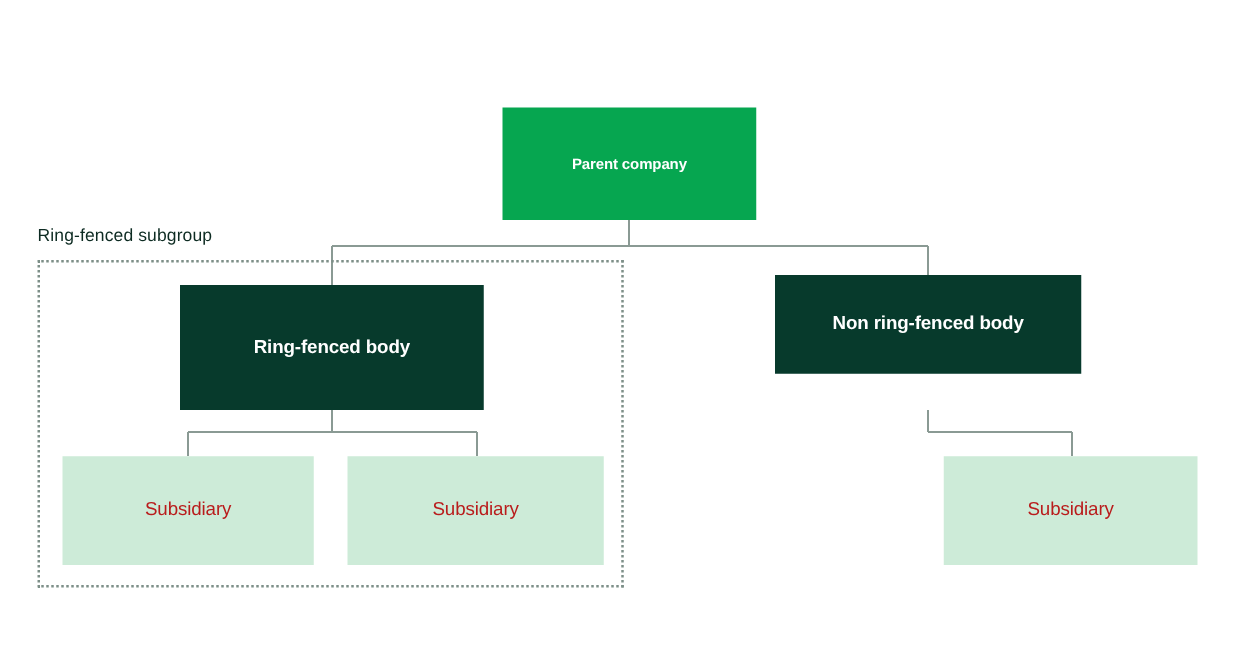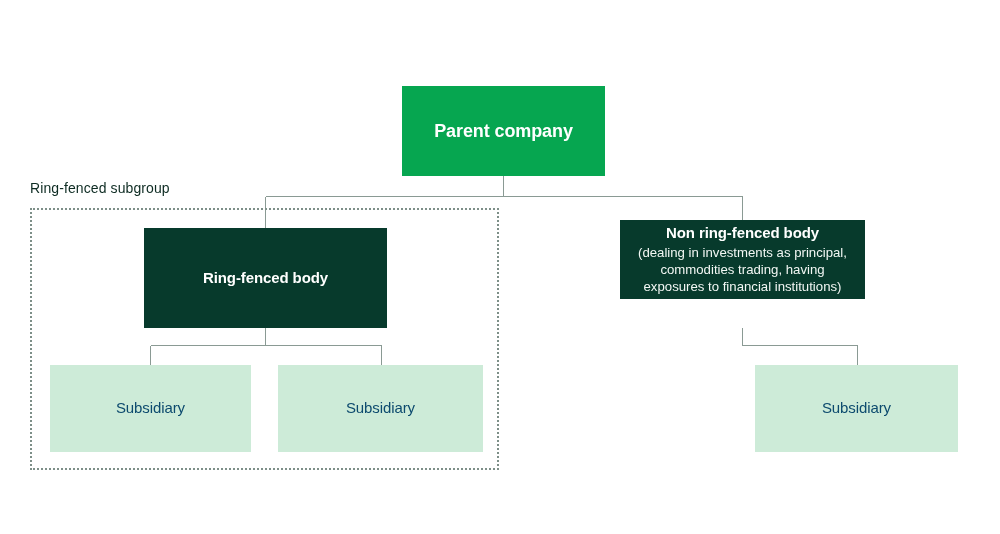--- a/index.html
+++ b/index.html
@@ -62,42 +62,42 @@
   }
   .node .subtitle {
     font-weight: normal;
   }
 
   .node-parent {
     background: #06a650;
     color: #ffffff;
   }
   .node-parent .title {
-    font-size: 18px;
+    font-size: 12px;
     line-height: 1.25;
   }
 
   .node-dark {
     background: #073a2c;
     color: #ffffff;
   }
   .node-dark .title {
     font-size: 15px;
     line-height: 1.3;
     margin-bottom: 1px;
   }
   .node-dark .subtitle {
     font-size: 13.2px;
     line-height: 1.32;
     color: #f2f7f4;
   }
 
   .node-sub {
     background: #cdebd8;
-    color: #0c4a6e;
+    color: #b91c1c;
   }
   .node-sub .title {
     font-weight: normal;
     font-size: 15px;
     line-height: 1.25;
   }
 </style>
 </head>
 <body>
 
@@ -132,21 +132,20 @@
   <div class="node node-parent" style="left:402px; top:86px; width:203px; height:90px;">
     <div class="title">Parent company</div>
   </div>
 
   <div class="node node-dark" style="left:144px; top:228px; width:243px; height:100px;">
     <div class="title">Ring-fenced body</div>
   </div>
 
   <div class="node node-dark" style="left:620px; top:220px; width:245px; height:79px;">
     <div class="title">Non ring-fenced body</div>
-    <div class="subtitle" style="max-width:218px;">(dealing in investments as principal, commodities trading, having exposures to financial institutions)</div>
   </div>
 
   <div class="node node-sub" style="left:50px; top:365px; width:201px; height:87px;">
     <div class="title">Subsidiary</div>
   </div>
 
   <div class="node node-sub" style="left:278px; top:365px; width:205px; height:87px;">
     <div class="title">Subsidiary</div>
   </div>
 

